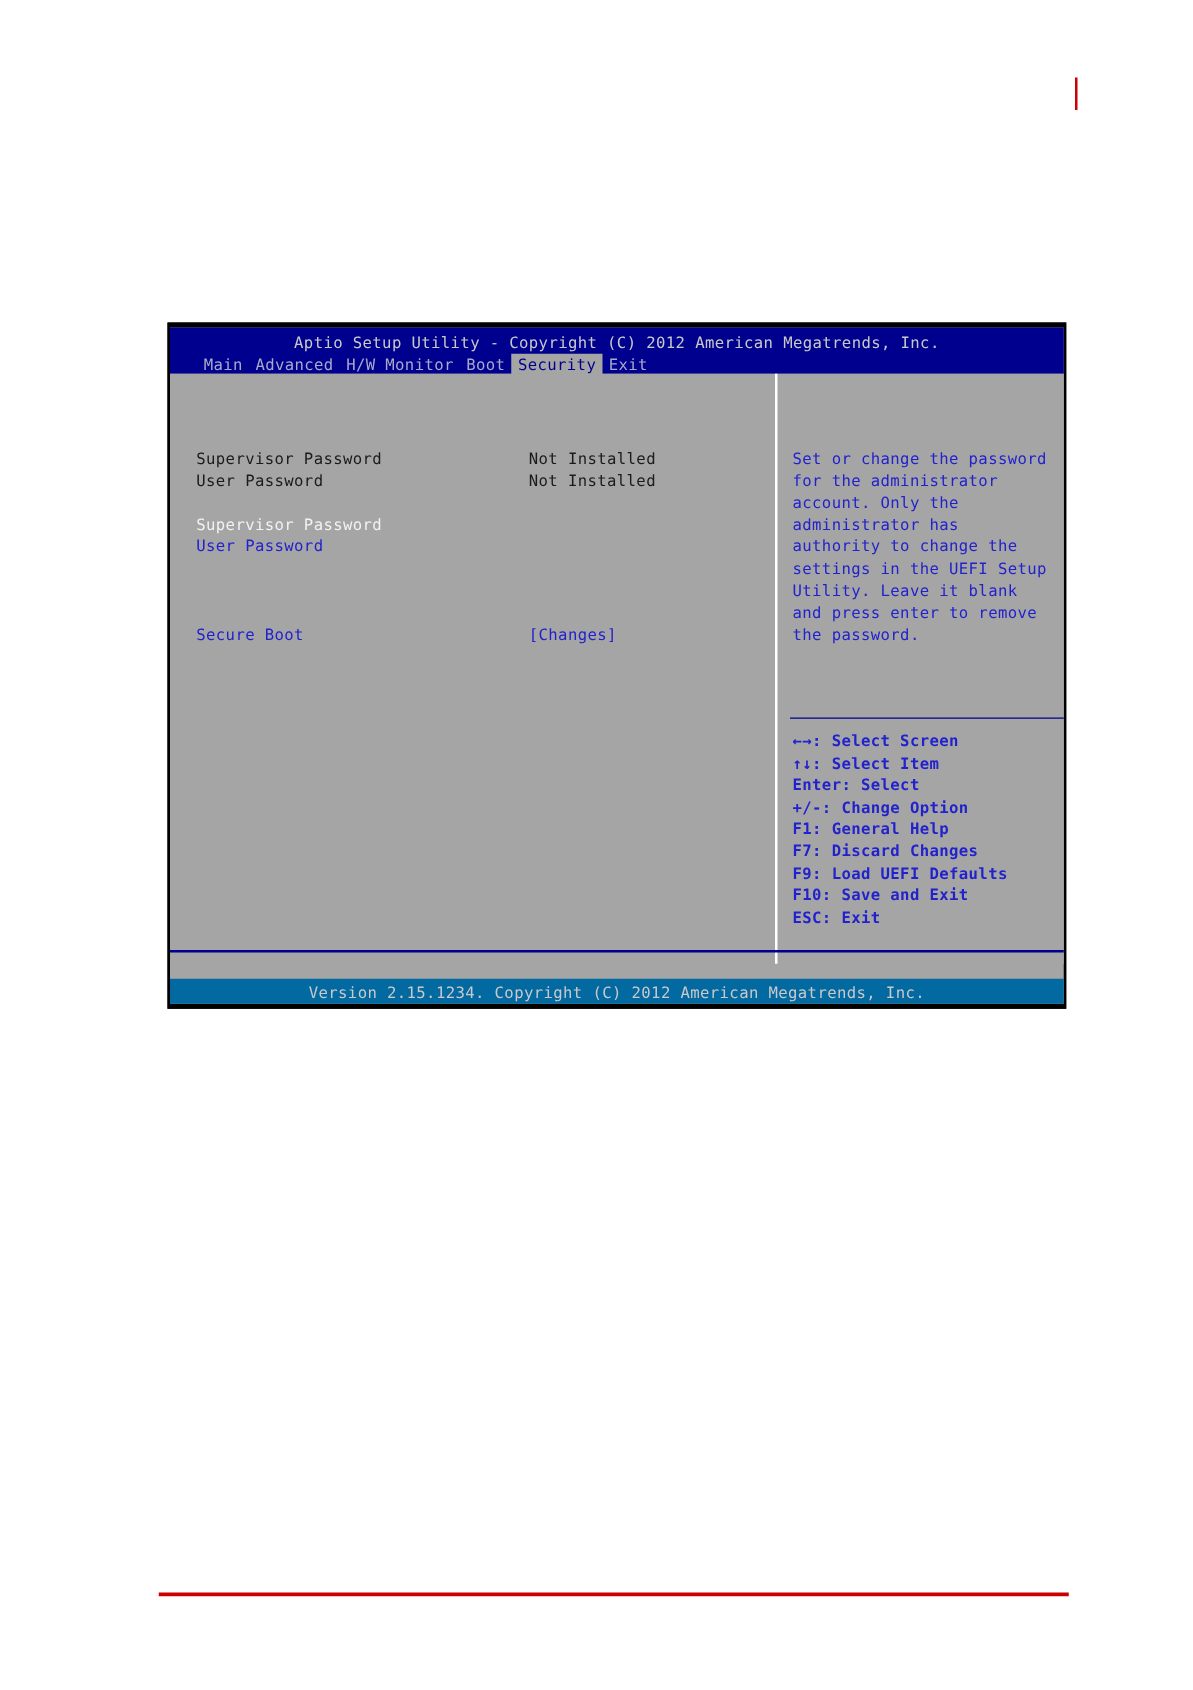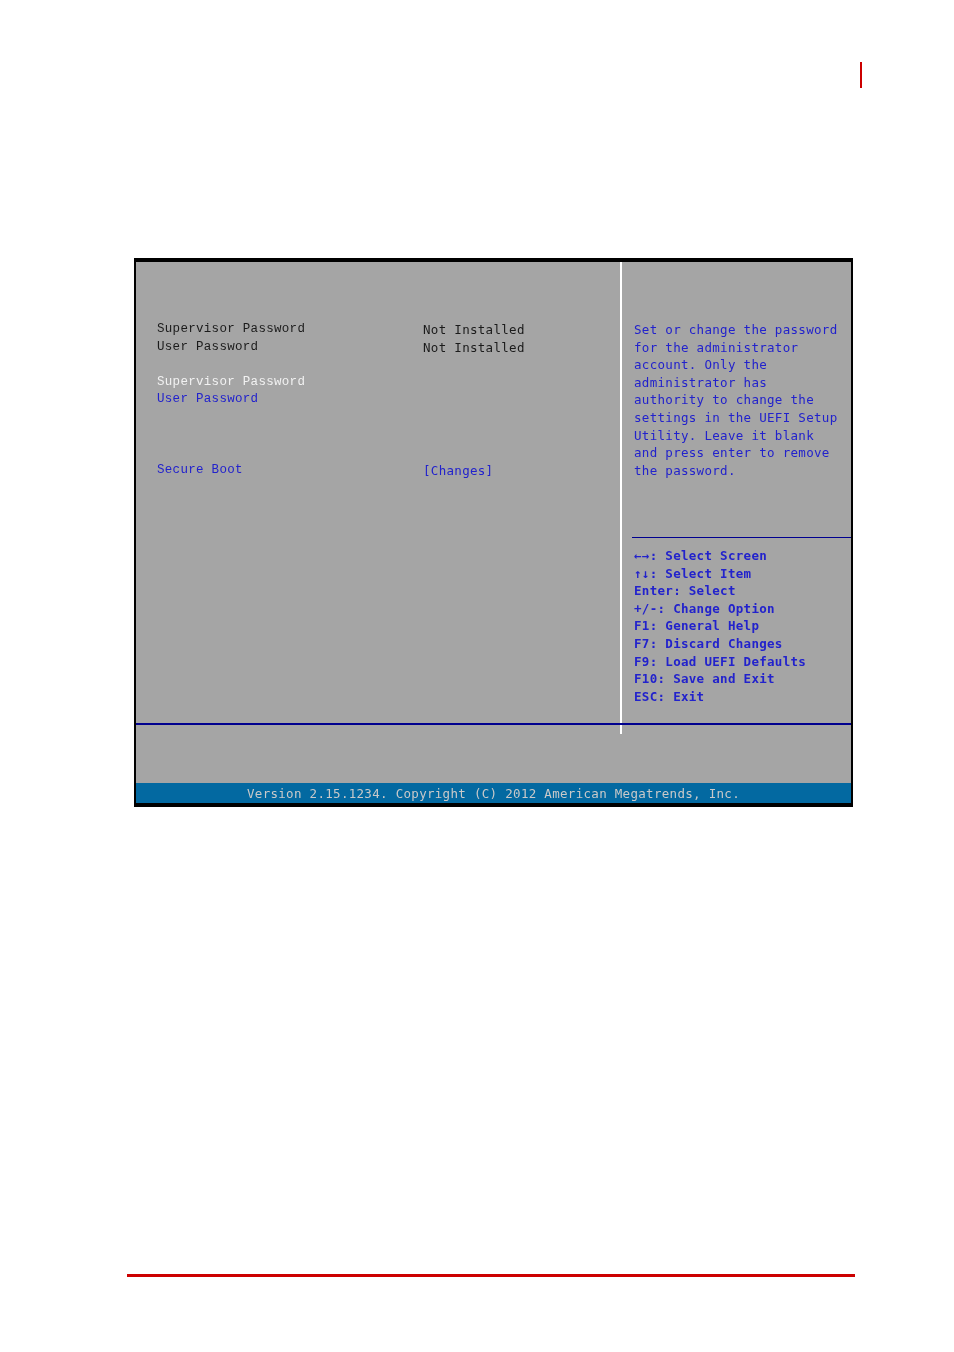--- a/index.html
+++ b/index.html
@@ -120,21 +120,20 @@
     right: 8px;
   }
   .row {
     display: flex;
     height: 17.6px;
     white-space: pre;
   }
   .row .label {
     width: 266px;
     flex: 0 0 266px;
-    font-family: Liberation Mono, monospace;
   }
   .row.spacer { height: 17.6px; }
   .row.spacer2 { height: 35px; }
 
   .t-dark  { color: #1b1b1b; }
   .t-blue  { color: #2222cc; }
   .t-white { color: #f2f2f2; }
 
   
   .help-text {
@@ -192,20 +191,31 @@
 </style>
 </head>
 <body>
 
 <div class="page-tick"></div>
 <div class="page-rule"></div>
 
 <div class="bios">
   <div class="bios-inner">
 
+    <div class="bios-header">
+      <div class="bios-title">Aptio Setup Utility - Copyright (C) 2012 American Megatrends, Inc.</div>
+      <div class="menubar">
+        <div class="menu-item">Main</div>
+        <div class="menu-item">Advanced</div>
+        <div class="menu-item">H/W Monitor</div>
+        <div class="menu-item">Boot</div>
+        <div class="menu-item active">Security</div>
+        <div class="menu-item">Exit</div>
+      </div>
+    </div>
 
     <div class="bios-body">
 
       <div class="left-pane">
         <div class="settings">
 
           <div class="row">
             <span class="label t-dark">Supervisor Password</span>
             <span class="t-dark">Not Installed</span>
           </div>

